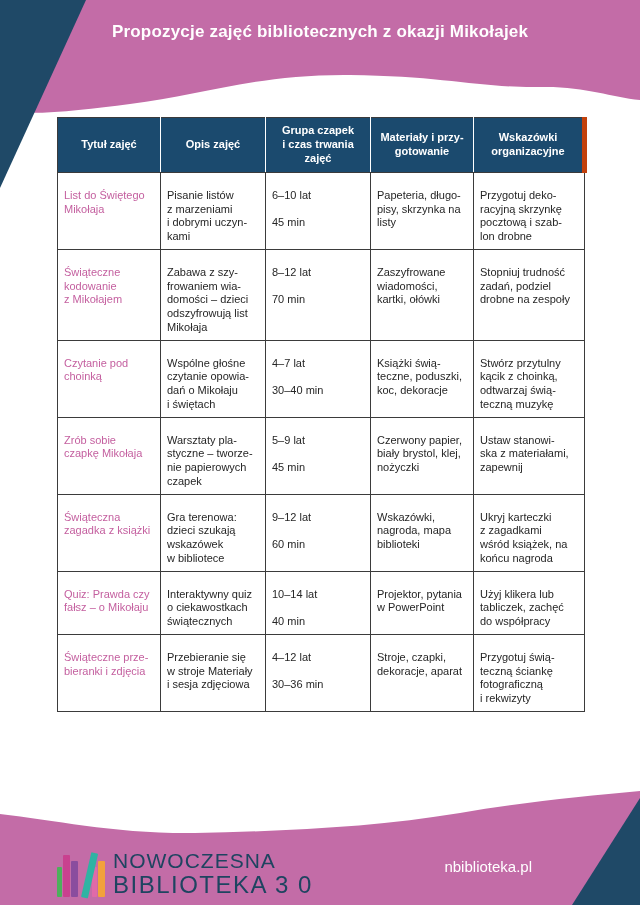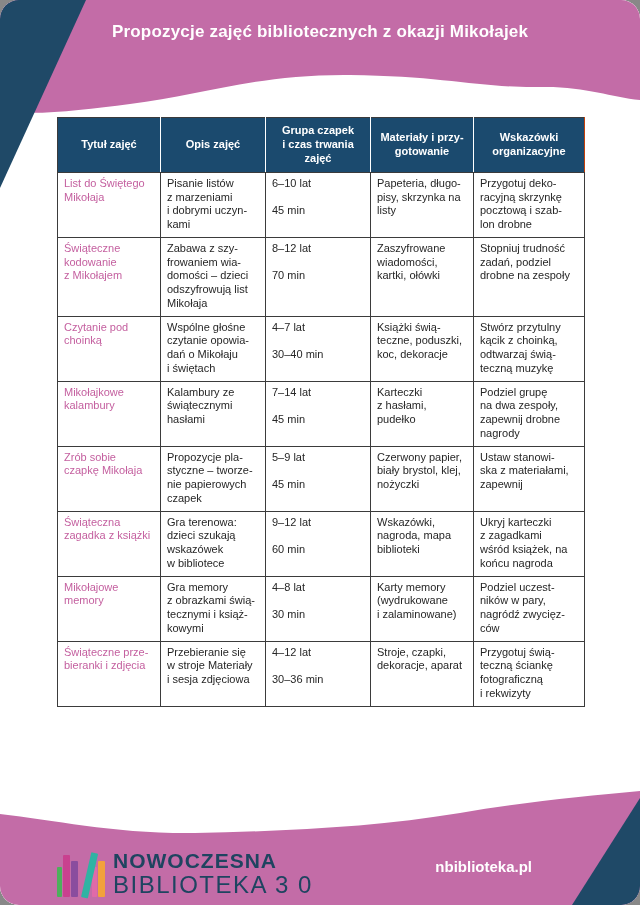--- a/index.html
+++ b/index.html
@@ -1,43 +1,43 @@
 <!DOCTYPE html>
 <html><head>
 <meta charset="utf-8">
 <style>
   html,body{margin:0;padding:0;}
   body{font-family:"Liberation Sans",sans-serif;background:#888;}
-  .page{position:relative;width:640px;height:905px;background:#ffffff;overflow:hidden;margin:0 auto;border-radius:19px;}
+  .page{position:relative;width:640px;height:905px;background:#ffffff;overflow:hidden;margin:0 auto;}
   .bg{position:absolute;inset:0;width:640px;height:905px;display:block;}
   .page-title{position:absolute;top:22px;left:0;width:640px;text-align:center;
     color:#ffffff;font-size:17px;font-weight:bold;letter-spacing:.2px;}
   table.activities{position:absolute;left:57px;top:117px;width:527px;
     border-collapse:collapse;table-layout:fixed;background:#ffffff;}
   table.activities, table.activities td{border:1px solid #3b3b3b;}
   table.activities th{background:#1b4a6e;color:#ffffff;font-size:11px;font-weight:bold;
     line-height:1.27;text-align:center;vertical-align:middle;padding:6px 3px;
     border:1px solid #3b3b3b;border-right:1px solid #ffffff;white-space:pre-line;}
-  table.activities th:last-child{border-right:1px solid #c2410c;}
+  table.activities th:last-child{border-right:5px solid #c2410c;}
   table.activities td{font-size:11px;line-height:1.25;color:#262626;vertical-align:top;
-    padding:4px 5px 5px 6px;white-space:pre-line;}
+    padding:16px 5px 5px 6px;white-space:pre-line;}
   table.activities td.c-title{color:#c45f9f;}
   .footer-logo{position:absolute;left:57px;top:845px;display:flex;align-items:flex-end;}
   .books{position:relative;width:48px;height:52px;display:flex;align-items:flex-end;gap:1px;}
   .book{display:inline-block;border-radius:1px;}
   .book.b1{width:6px;height:30px;}
   .book.b2{width:8px;height:42px;}
   .book.b3{width:7px;height:36px;}
   .book.b4{width:8px;height:46px;transform:rotate(13deg);transform-origin:bottom left;margin-left:2px;}
   .book.b5{width:6px;height:30px;margin-left:3px;}
   .book.b6{width:8px;height:36px;}
   .logo-text{margin-left:8px;color:#1e4460;}
-  .logo-line1{font-size:21px;font-weight:bold;letter-spacing:1px;line-height:1;}
+  .logo-line1{font-size:21px;font-weight:normal;letter-spacing:1px;line-height:1;}
   .logo-line2{font-size:24px;font-weight:normal;letter-spacing:1.5px;line-height:1;margin-top:2px;}
-  .website{position:absolute;top:858px;right:108px;color:#ffffff;font-size:15px;font-weight:bold;}
+  .website{position:absolute;top:858px;right:108px;color:#ffffff;font-size:15px;font-weight:normal;}
 </style>
 </head>
 <body>
 
 <div class="page">
 
   <svg class="bg" viewBox="0 0 640 905" aria-hidden="true">
     <rect x="0" y="0" width="640" height="905" fill="#ffffff"></rect>
     <path fill="#c36ca7" d="M0,0 H640 V100 C610,97 585,86 540,87 C480,88 445,76 350,75 C255,74 200,96 130,104 C82,110 38,116 0,111 Z"></path>
     <path fill="#c36ca7" d="M0,905 V814 C55,820 115,834 195,833 C290,831 375,827 460,813 C525,802 585,796 640,791 V905 Z"></path>
@@ -118,40 +118,23 @@
 30–40 min</td>
       <td>Książki świą-
 teczne, poduszki,
 koc, dekoracje</td>
       <td>Stwórz przytulny
 kącik z choinką,
 odtwarzaj świą-
 teczną muzykę</td>
     </tr>
         <tr>
-      <td class="c-title">Mikołajkowe
-kalambury</td>
-      <td>Kalambury ze
-świątecznymi
-hasłami</td>
-      <td>7–14 lat
-
-45 min</td>
-      <td>Karteczki
-z hasłami,
-pudełko</td>
-      <td>Podziel grupę
-na dwa zespoły,
-zapewnij drobne
-nagrody</td>
-    </tr>
-        <tr>
       <td class="c-title">Zrób sobie
 czapkę Mikołaja</td>
-      <td>Propozycje pla-
+      <td>Warsztaty pla-
 styczne – tworze-
 nie papierowych
 czapek</td>
       <td>5–9 lat
 
 45 min</td>
       <td>Czerwony papier,
 biały brystol, klej,
 nożyczki</td>
       <td>Ustaw stanowi-
@@ -170,36 +153,33 @@
 60 min</td>
       <td>Wskazówki,
 nagroda, mapa
 biblioteki</td>
       <td>Ukryj karteczki
 z zagadkami
 wśród książek, na
 końcu nagroda</td>
     </tr>
         <tr>
-      <td class="c-title">Mikołajowe
-memory</td>
-      <td>Gra memory
-z obrazkami świą-
-tecznymi i książ-
-kowymi</td>
-      <td>4–8 lat
-
-30 min</td>
-      <td>Karty memory
-(wydrukowane
-i zalaminowane)</td>
-      <td>Podziel uczest-
-ników w pary,
-nagródź zwycięz-
-ców</td>
+      <td class="c-title">Quiz: Prawda czy
+fałsz – o Mikołaju</td>
+      <td>Interaktywny quiz
+o ciekawostkach
+świątecznych</td>
+      <td>10–14 lat
+
+40 min</td>
+      <td>Projektor, pytania
+w PowerPoint</td>
+      <td>Użyj klikera lub
+tabliczek, zachęć
+do współpracy</td>
     </tr>
         <tr>
       <td class="c-title">Świąteczne prze-
 bieranki i zdjęcia</td>
       <td>Przebieranie się
 w stroje Materiały
 i sesja zdjęciowa</td>
       <td>4–12 lat
 
 30–36 min</td>

